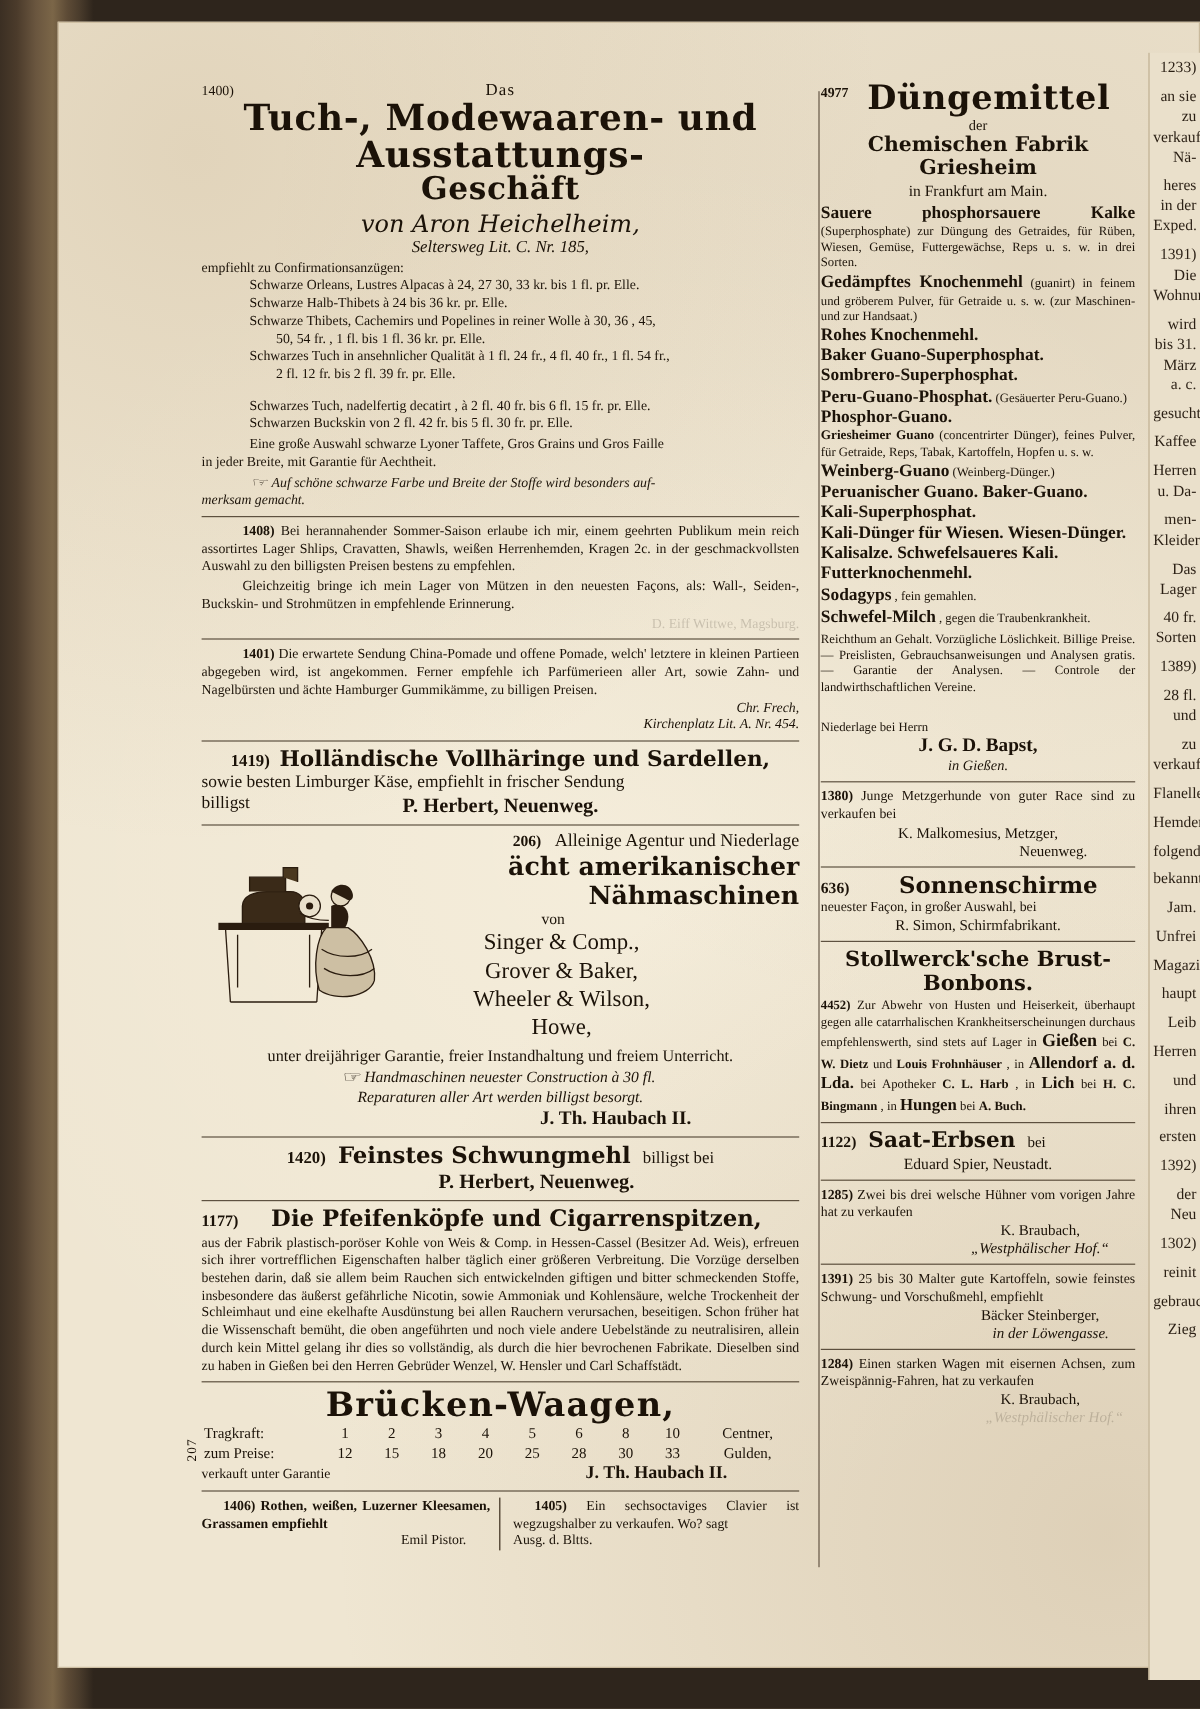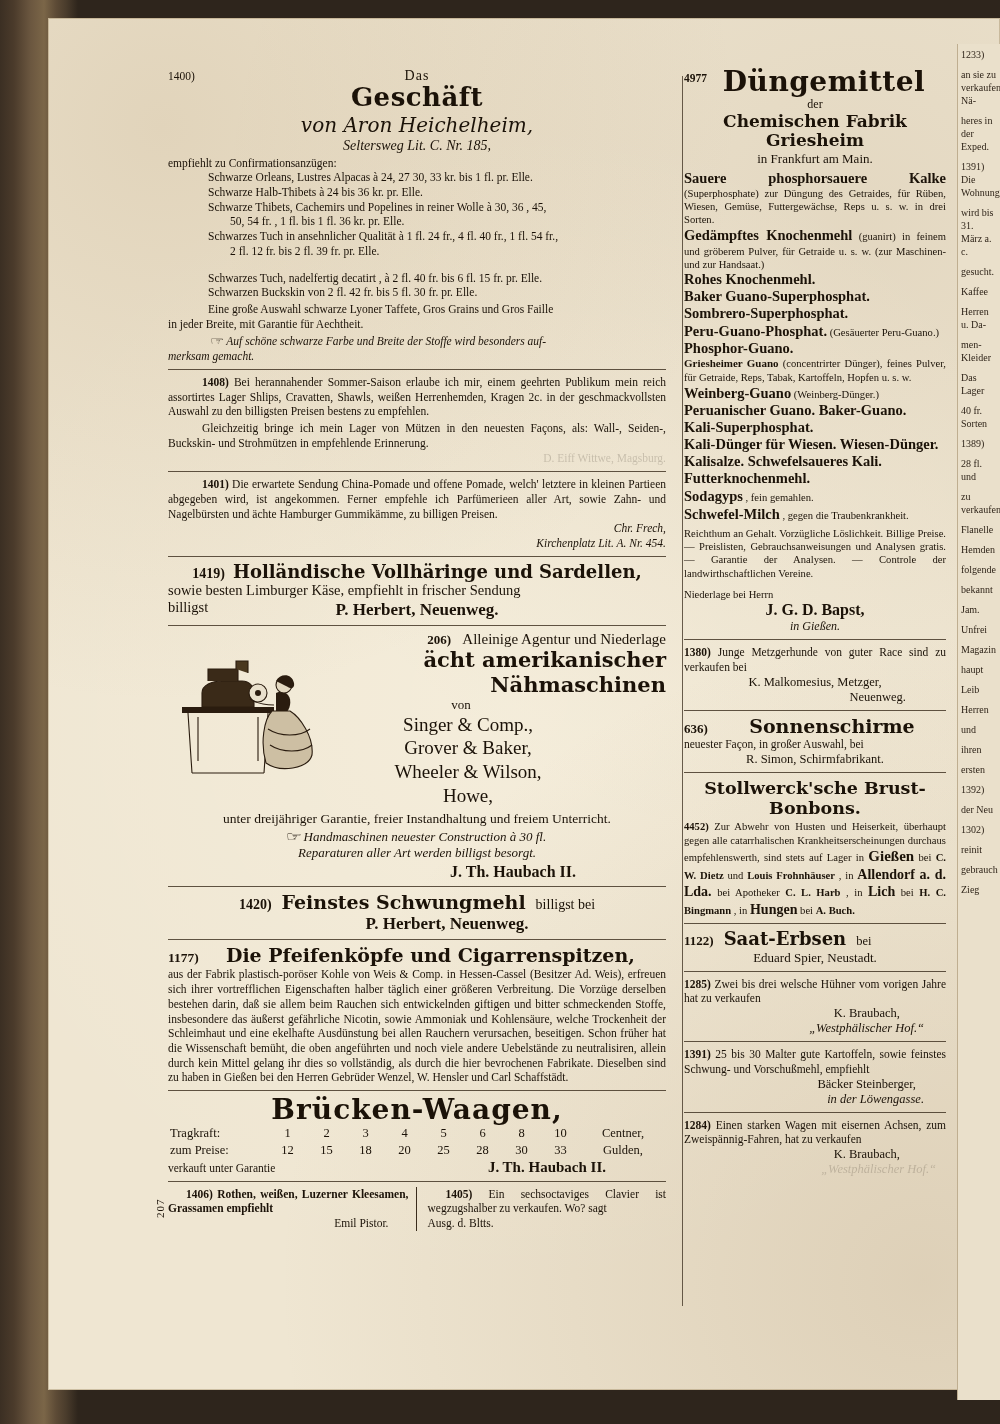--- a/index.html
+++ b/index.html
@@ -79,39 +79,40 @@
   .illus{float:left;width:150px;height:150px;margin:2px 8px 2px 0;position:relative}
   
   .vnum{
     position:absolute;left:-14px;top:1150px;
     transform:rotate(-90deg);transform-origin:left top;
     font-size:11px;letter-spacing:1px;
   }
   table.waag{width:100%;border-collapse:collapse;font-size:12.5px}
   table.waag td{padding:1px 2px;}
   .ghost{opacity:.18}
-  .nextcol{font-size:10px;line-height:1.3;padding:4px 3px;color:#2a1f14;}
+  .nextcol{font-size:13px;line-height:1.3;padding:4px 3px;color:#2a1f14;text-align:right;}
   .nextcol div{margin-bottom:7px}
 </style>
 </head>
 <body>
 
 <div id="book">
 
   <div id="page">
 
     <div class="sheet">
 
       <div class="vrule"></div>
 
       <div class="col colA">
 
         <div class="block" style="margin-bottom:2px">
           <span class="leftnum" style="top:2px">1400)</span>
           <div class="c" style="font-size:14px;letter-spacing:1px;">Das</div>
+          <div class="h1">Tuch-, Modewaaren- und Ausstattungs-</div>
           <div class="h1" style="font-size:26px">Geschäft</div>
           <div class="script" style="font-size:20px;margin-top:2px">von Aron Heichelheim,</div>
           <div class="c" style="font-size:14px;font-style:italic;margin-top:1px">Seltersweg Lit. C. Nr. 185,</div>
           <div class="small" style="margin-top:2px">empfiehlt zu Confirmationsanzügen:</div>
           <div class="small indent">Schwarze Orleans, Lustres Alpacas à 24, 27  30, 33 kr. bis 1 fl. pr. Elle.</div>
           <div class="small indent">Schwarze Halb-Thibets  à 24 bis 36 kr. pr. Elle.</div>
           <div class="small indent">Schwarze Thibets, Cachemirs und Popelines in reiner Wolle  à 30,  36 ,  45,</div>
           <div class="small indent" style="padding-left:62px">50, 54 fr. ,  1 fl. bis 1 fl. 36 kr. pr. Elle.</div>
           <div class="small indent">Schwarzes Tuch in ansehnlicher Qualität à 1 fl. 24 fr., 4 fl. 40 fr., 1 fl. 54 fr.,</div>
           <div class="small indent" style="padding-left:62px">2 fl. 12 fr. bis 2 fl. 39 fr. pr. Elle.</div>
@@ -329,21 +330,21 @@
           <div class="tiny">
             <span class="b" style="font-size:14.5px">Sodagyps</span>
             <span>, fein gemahlen.</span>
           </div>
           <div class="tiny">
             <span class="b" style="font-size:14.5px">Schwefel-Milch</span>
             <span>, gegen die Traubenkrankheit.</span>
           </div>
 
           <div class="tiny j" style="margin-top:4px">Reichthum an Gehalt.  Vorzügliche Löslichkeit.  Billige Preise. — Preislisten, Gebrauchsanweisungen und Analysen gratis. — Garantie der Analysen. — Controle der landwirthschaftlichen Vereine.</div>
-          <div class="tiny" style="margin-top:8px">Niederlage bei Herrn</div>
+          <div class="tiny" style="margin-top:20px">Niederlage bei Herrn</div>
           <div class="c b" style="font-size:16px">J. G. D. Bapst,</div>
           <div class="c i" style="font-size:12px">in Gießen.</div>
         </div>
 
         <hr class="hr">
 
         <div class="block">
           <div class="small j">
             <span class="b">1380)</span>
             <span>Junge Metzgerhunde von guter Race sind zu verkaufen bei</span>

